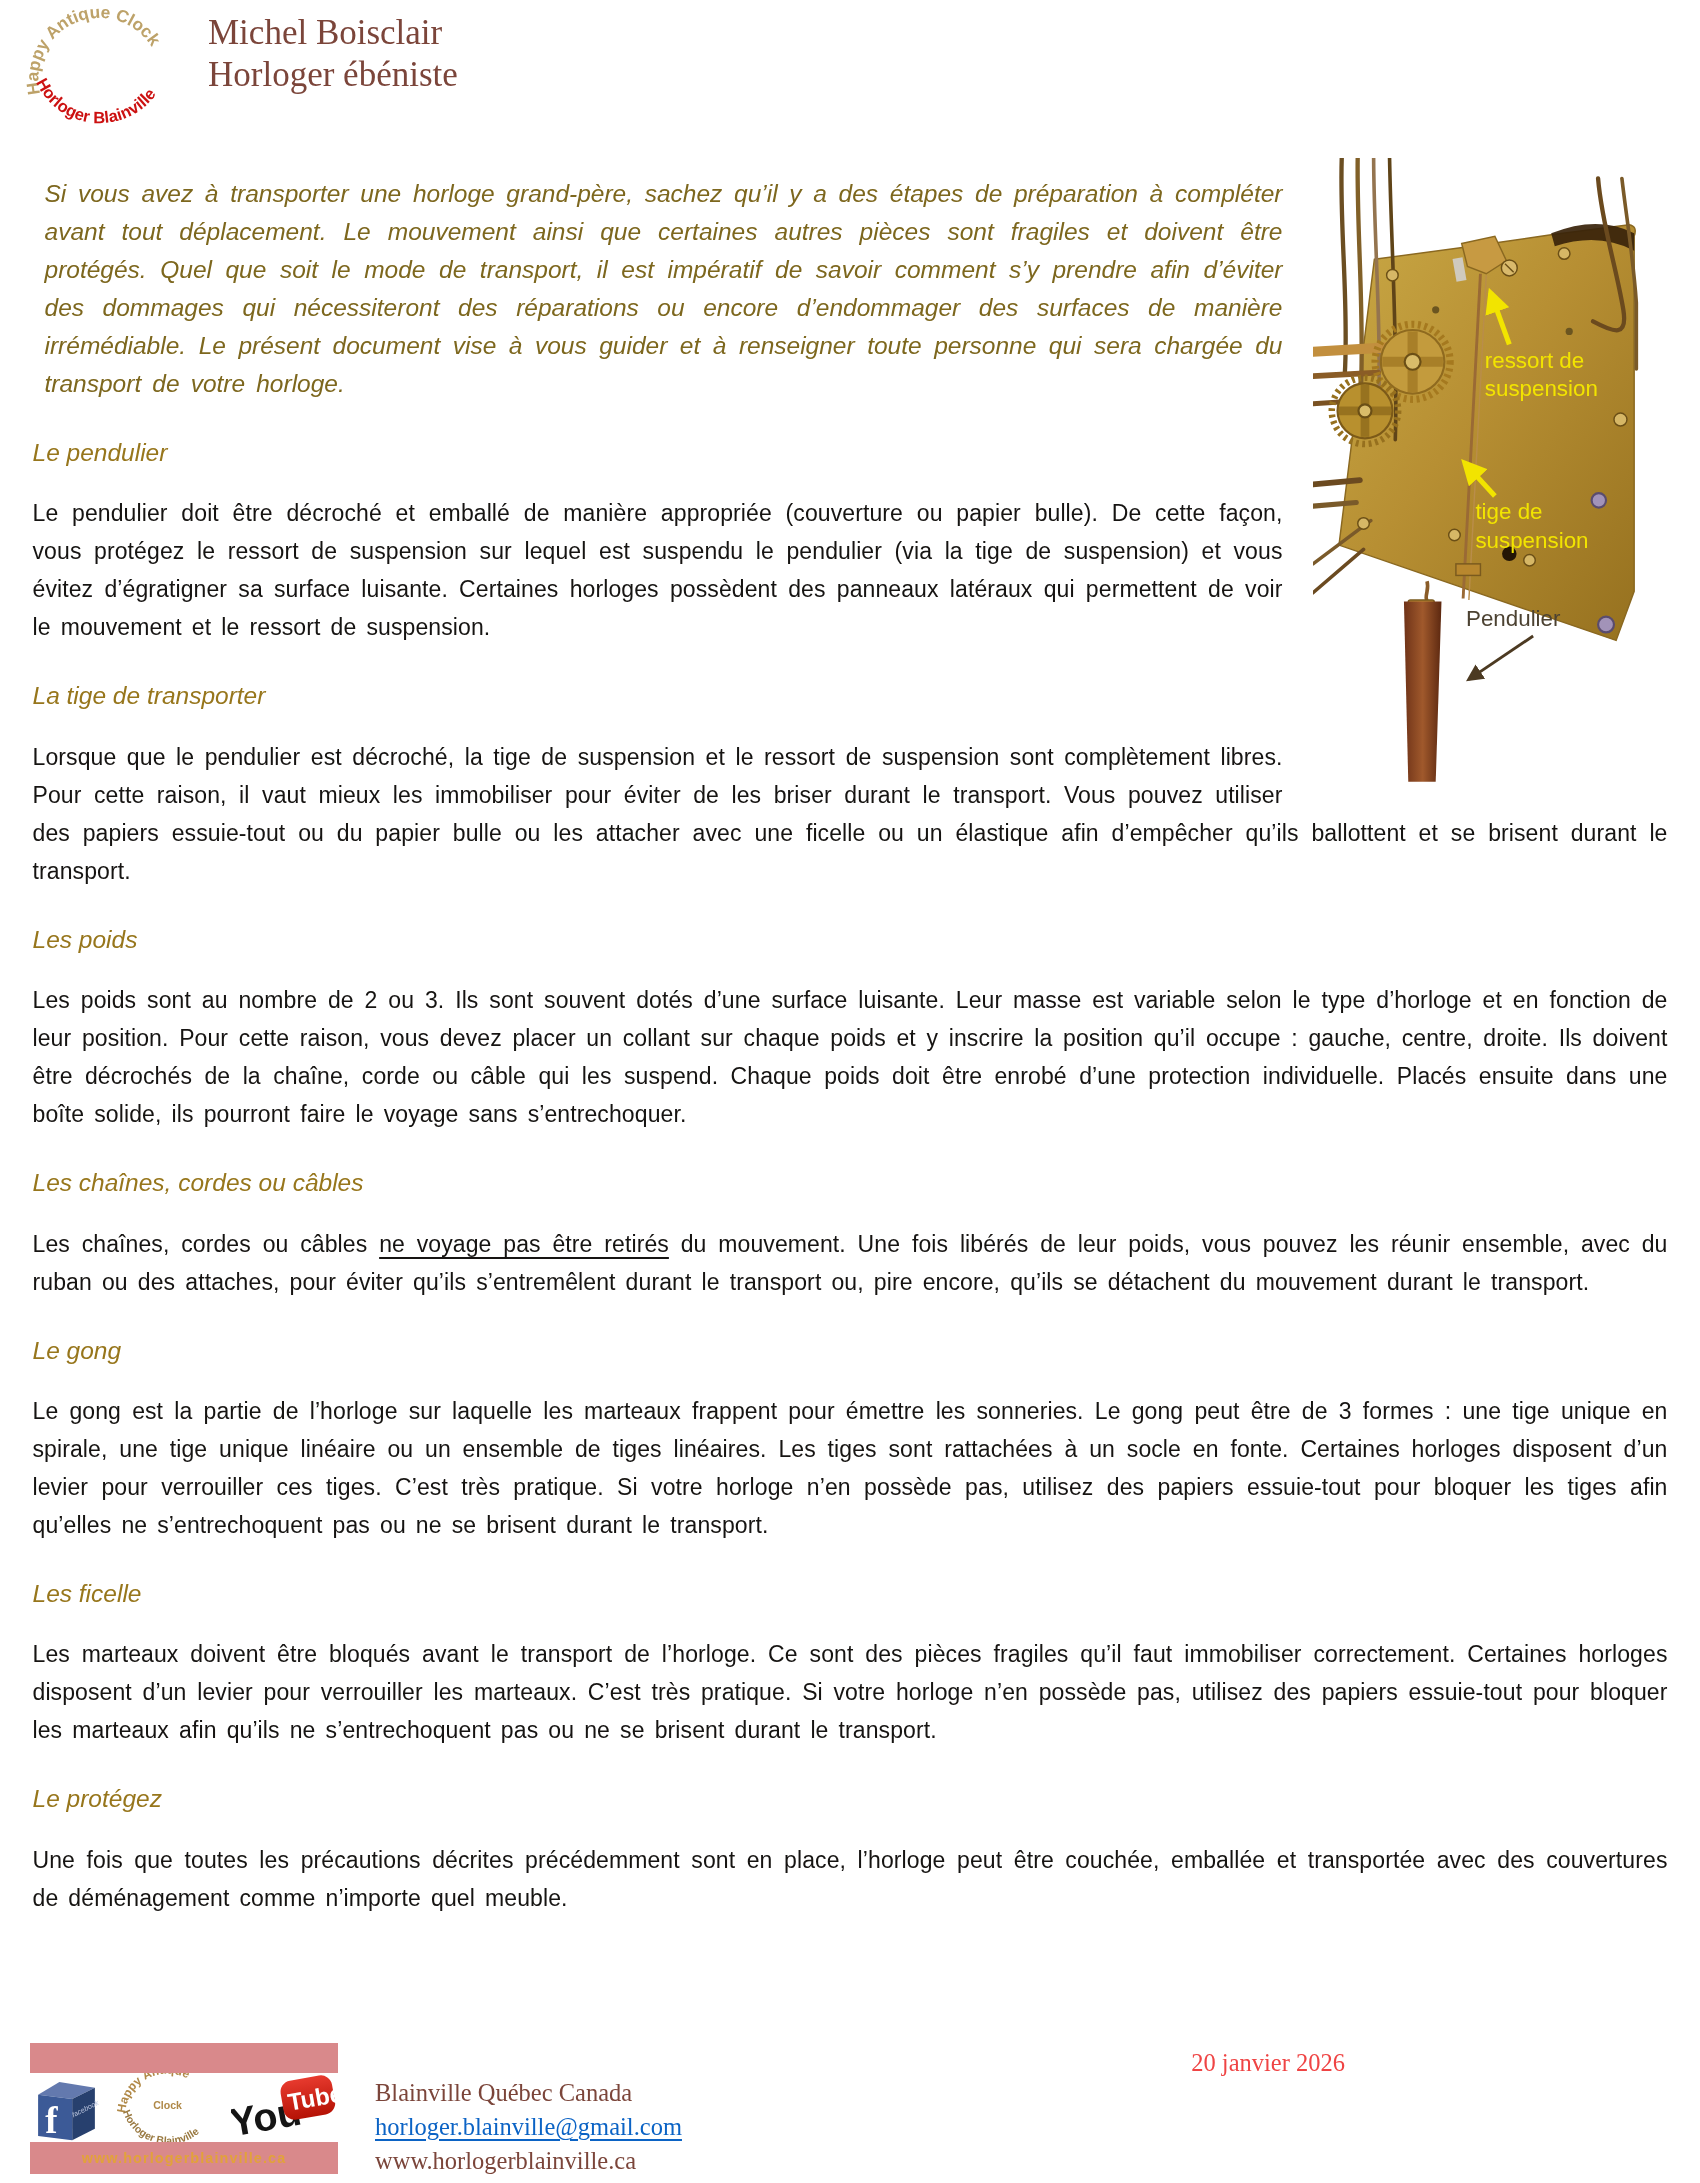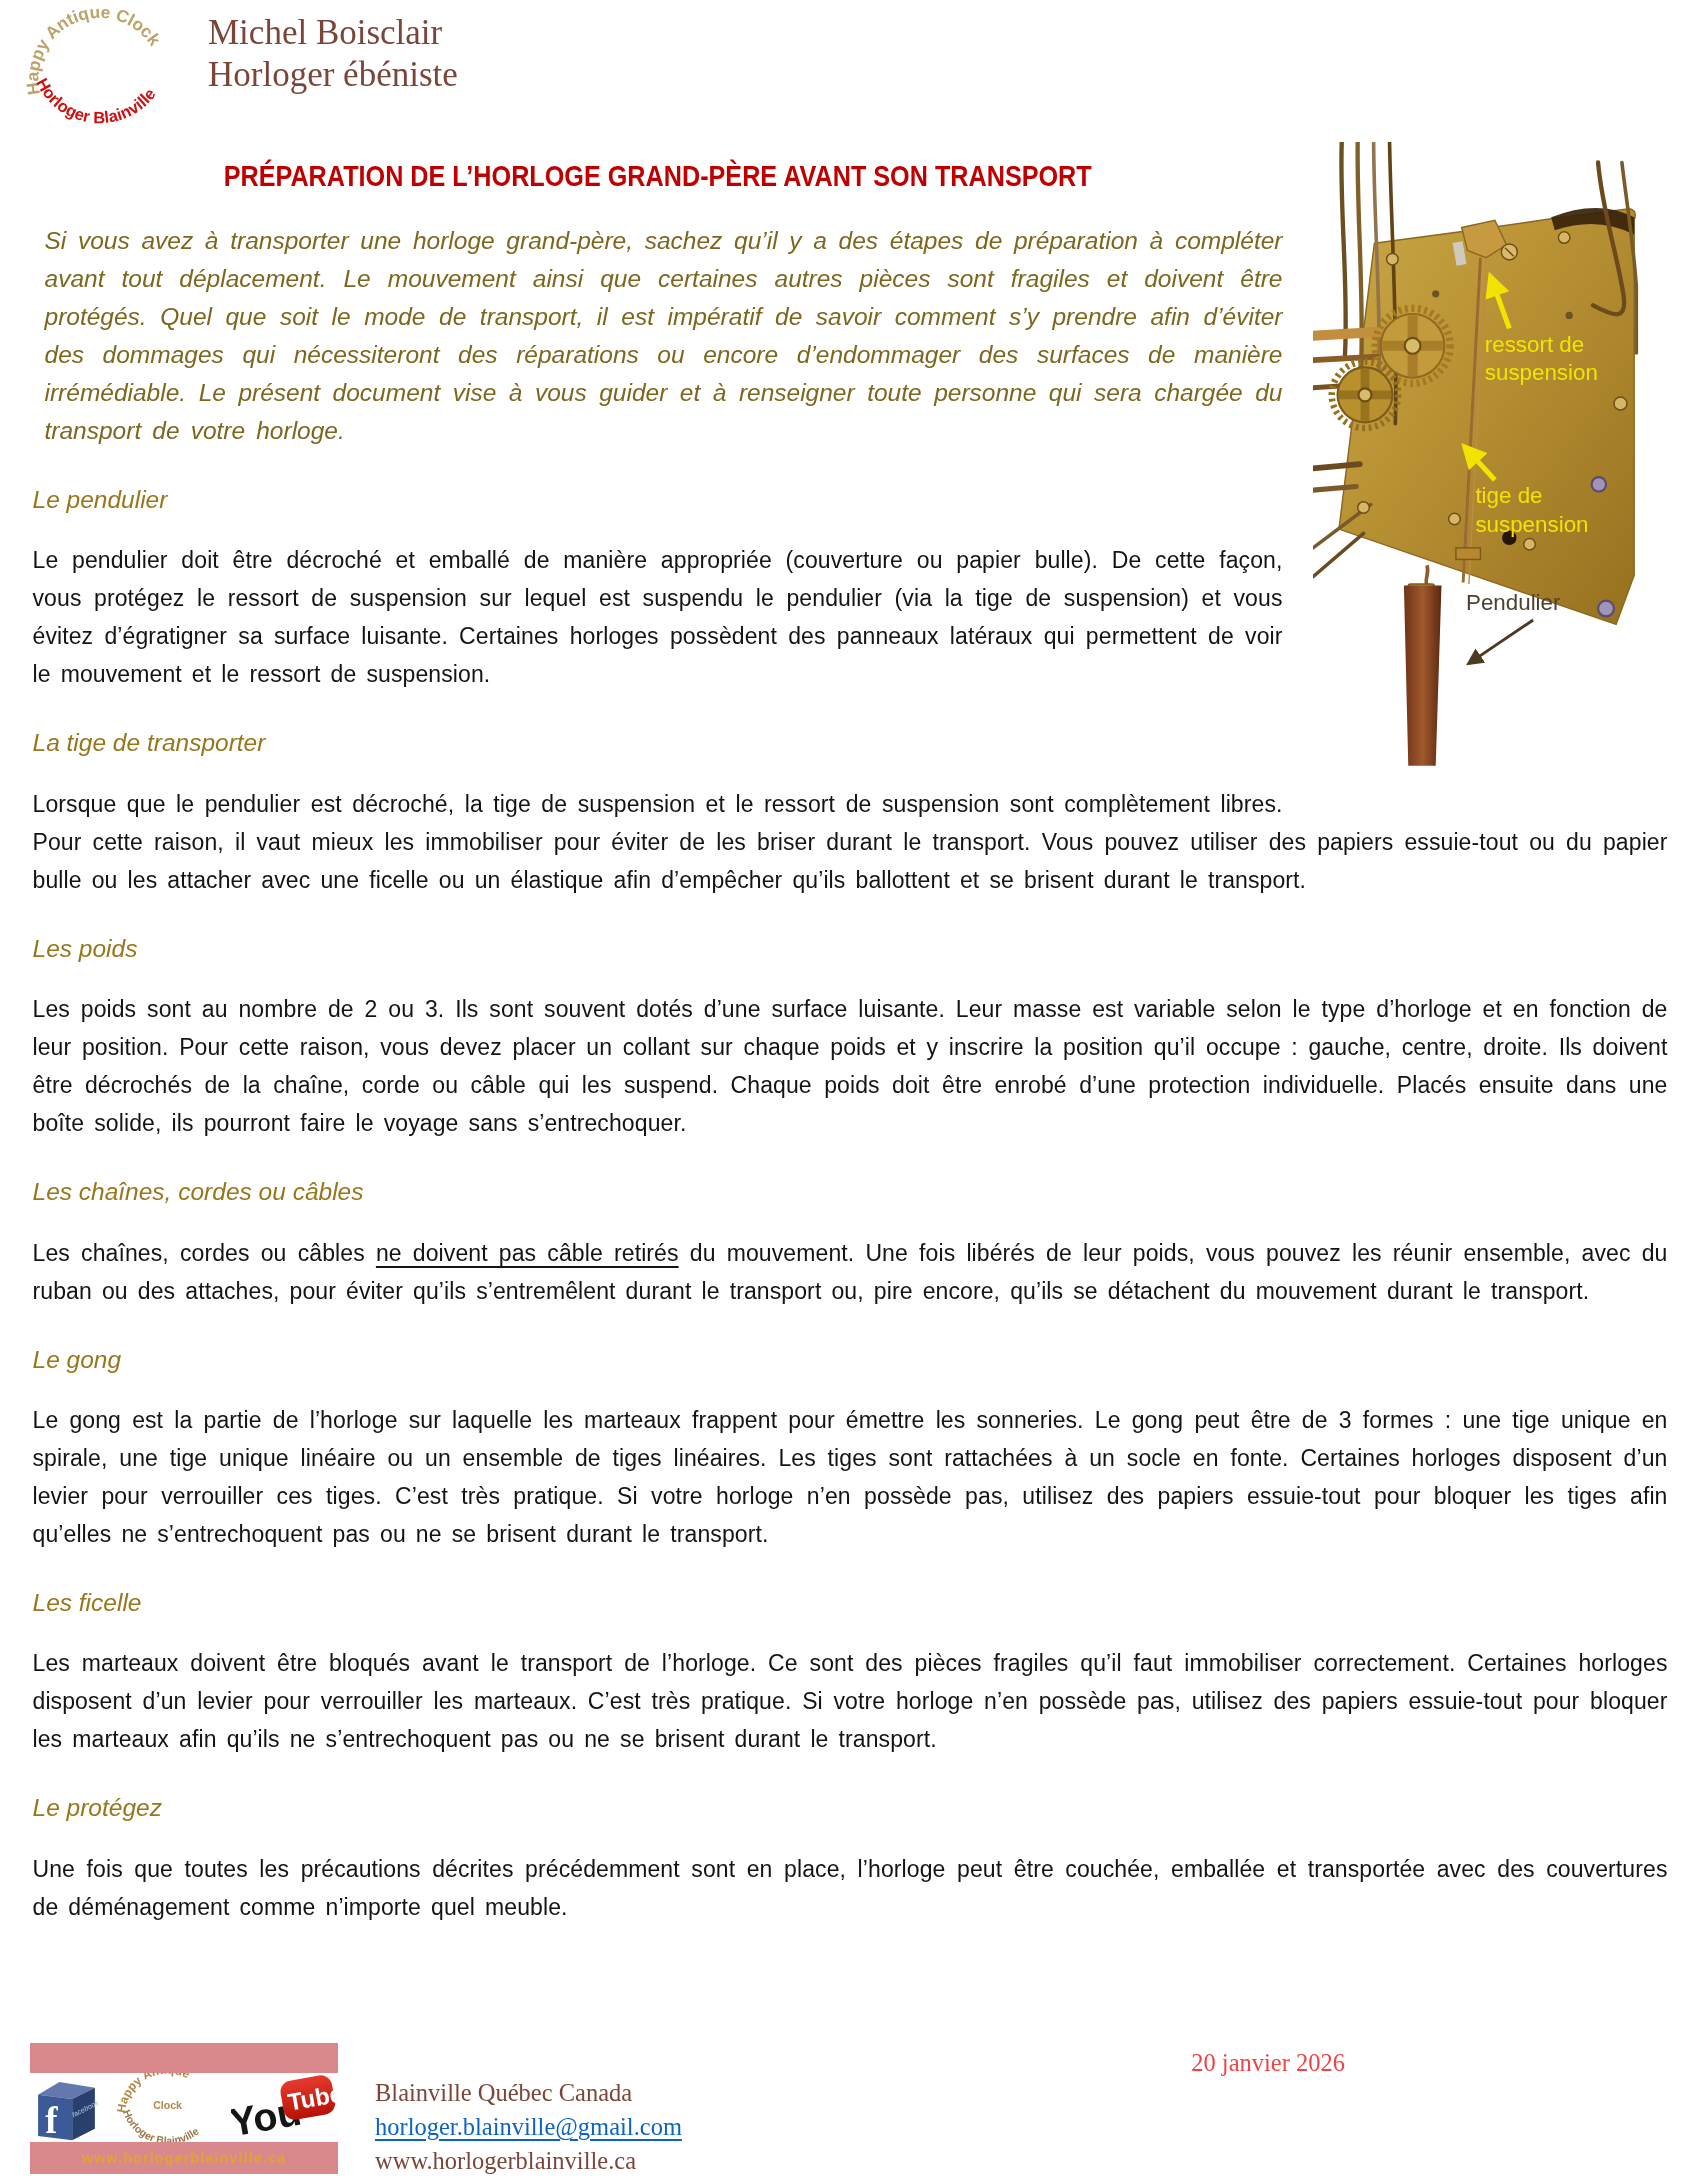--- a/index.html
+++ b/index.html
@@ -174,37 +174,34 @@
           <line x1="252" y1="468" x2="210" y2="422" stroke="#f2e400" stroke-width="7" marker-end="url(#ah)"></line>
           <text x="225" y="500" fill="#f2e400">tige de</text>
           <text x="225" y="540" fill="#f2e400">suspension</text>
 
           <text x="212" y="648" fill="#4c4232">Pendulier</text>
           <line x1="305" y1="662" x2="216" y2="722" stroke="#4c3a22" stroke-width="4" marker-end="url(#ahd)"></line>
         </g>
       </svg>
     </aside>
 
-    <h1 class="doc-title">
-      <span>PRÉPARATION DE L’HORLOGE GRAND-PÈRE AVANT SON TRANSPORT</span>
-    </h1>
 
     <p class="intro">Si vous avez à transporter une horloge grand-père, sachez qu’il y a des étapes de préparation à compléter avant tout déplacement. Le mouvement ainsi que certaines autres pièces sont fragiles et doivent être protégés. Quel que soit le mode de transport, il est impératif de savoir comment s’y prendre afin d’éviter des dommages qui nécessiteront des réparations ou encore d’endommager des surfaces de manière irrémédiable. Le présent document vise à vous guider et à renseigner toute personne qui sera chargée du transport de votre horloge.</p>
 
     <h2 class="sec">Le pendulier</h2>
     <p class="body">Le pendulier doit être décroché et emballé de manière appropriée (couverture ou papier bulle). De cette façon, vous protégez le ressort de suspension sur lequel est suspendu le pendulier (via la tige de suspension) et vous évitez d’égratigner sa surface luisante. Certaines horloges possèdent des panneaux latéraux qui permettent de voir le mouvement et le ressort de suspension.</p>
 
     <h2 class="sec">La tige de transporter</h2>
     <p class="body">Lorsque que le pendulier est décroché, la tige de suspension et le ressort de suspension sont complètement libres. Pour cette raison, il vaut mieux les immobiliser pour éviter de les briser durant le transport. Vous pouvez utiliser des papiers essuie-tout ou du papier bulle ou les attacher avec une ficelle ou un élastique afin d’empêcher qu’ils ballottent et se brisent durant le transport.</p>
 
     <h2 class="sec">Les poids</h2>
     <p class="body">Les poids sont au nombre de 2 ou 3. Ils sont souvent dotés d’une surface luisante. Leur masse est variable selon le type d’horloge et en fonction de leur position. Pour cette raison, vous devez placer un collant sur chaque poids et y inscrire la position qu’il occupe : gauche, centre, droite. Ils doivent être décrochés de la chaîne, corde ou câble qui les suspend. Chaque poids doit être enrobé d’une protection individuelle. Placés ensuite dans une boîte solide, ils pourront faire le voyage sans s’entrechoquer.</p>
 
     <h2 class="sec">Les chaînes, cordes ou câbles</h2>
-    <p class="body"><span>Les chaînes, cordes ou câbles </span><span class="u">ne doivent pas câble retirés</span><span> du mouvement. Une fois libérés de leur poids, vous pouvez les réunir ensemble, avec du ruban ou des attaches, pour éviter qu’ils s’entremêlent durant le transport ou, pire encore, qu’ils se détachent du mouvement durant le transport.</span></p>
+    <p class="body"><span>Les chaînes, cordes ou câbles </span><span class="u">ne voyage pas être retirés</span><span> du mouvement. Une fois libérés de leur poids, vous pouvez les réunir ensemble, avec du ruban ou des attaches, pour éviter qu’ils s’entremêlent durant le transport ou, pire encore, qu’ils se détachent du mouvement durant le transport.</span></p>
 
     <h2 class="sec">Le gong</h2>
     <p class="body">Le gong est la partie de l’horloge sur laquelle les marteaux frappent pour émettre les sonneries. Le gong peut être de 3 formes : une tige unique en spirale, une tige unique linéaire ou un ensemble de tiges linéaires. Les tiges sont rattachées à un socle en fonte. Certaines horloges disposent d’un levier pour verrouiller ces tiges. C’est très pratique. Si votre horloge n’en possède pas, utilisez des papiers essuie-tout pour bloquer les tiges afin qu’elles ne s’entrechoquent pas ou ne se brisent durant le transport.</p>
 
     <h2 class="sec">Les ficelle</h2>
     <p class="body">Les marteaux doivent être bloqués avant le transport de l’horloge. Ce sont des pièces fragiles qu’il faut immobiliser correctement. Certaines horloges disposent d’un levier pour verrouiller les marteaux. C’est très pratique. Si votre horloge n’en possède pas, utilisez des papiers essuie-tout pour bloquer les marteaux afin qu’ils ne s’entrechoquent pas ou ne se brisent durant le transport.</p>
 
     <h2 class="sec">Le protégez</h2>
     <p class="body">Une fois que toutes les précautions décrites précédemment sont en place, l’horloge peut être couchée, emballée et transportée avec des couvertures de déménagement comme n’importe quel meuble.</p>
   </div>

